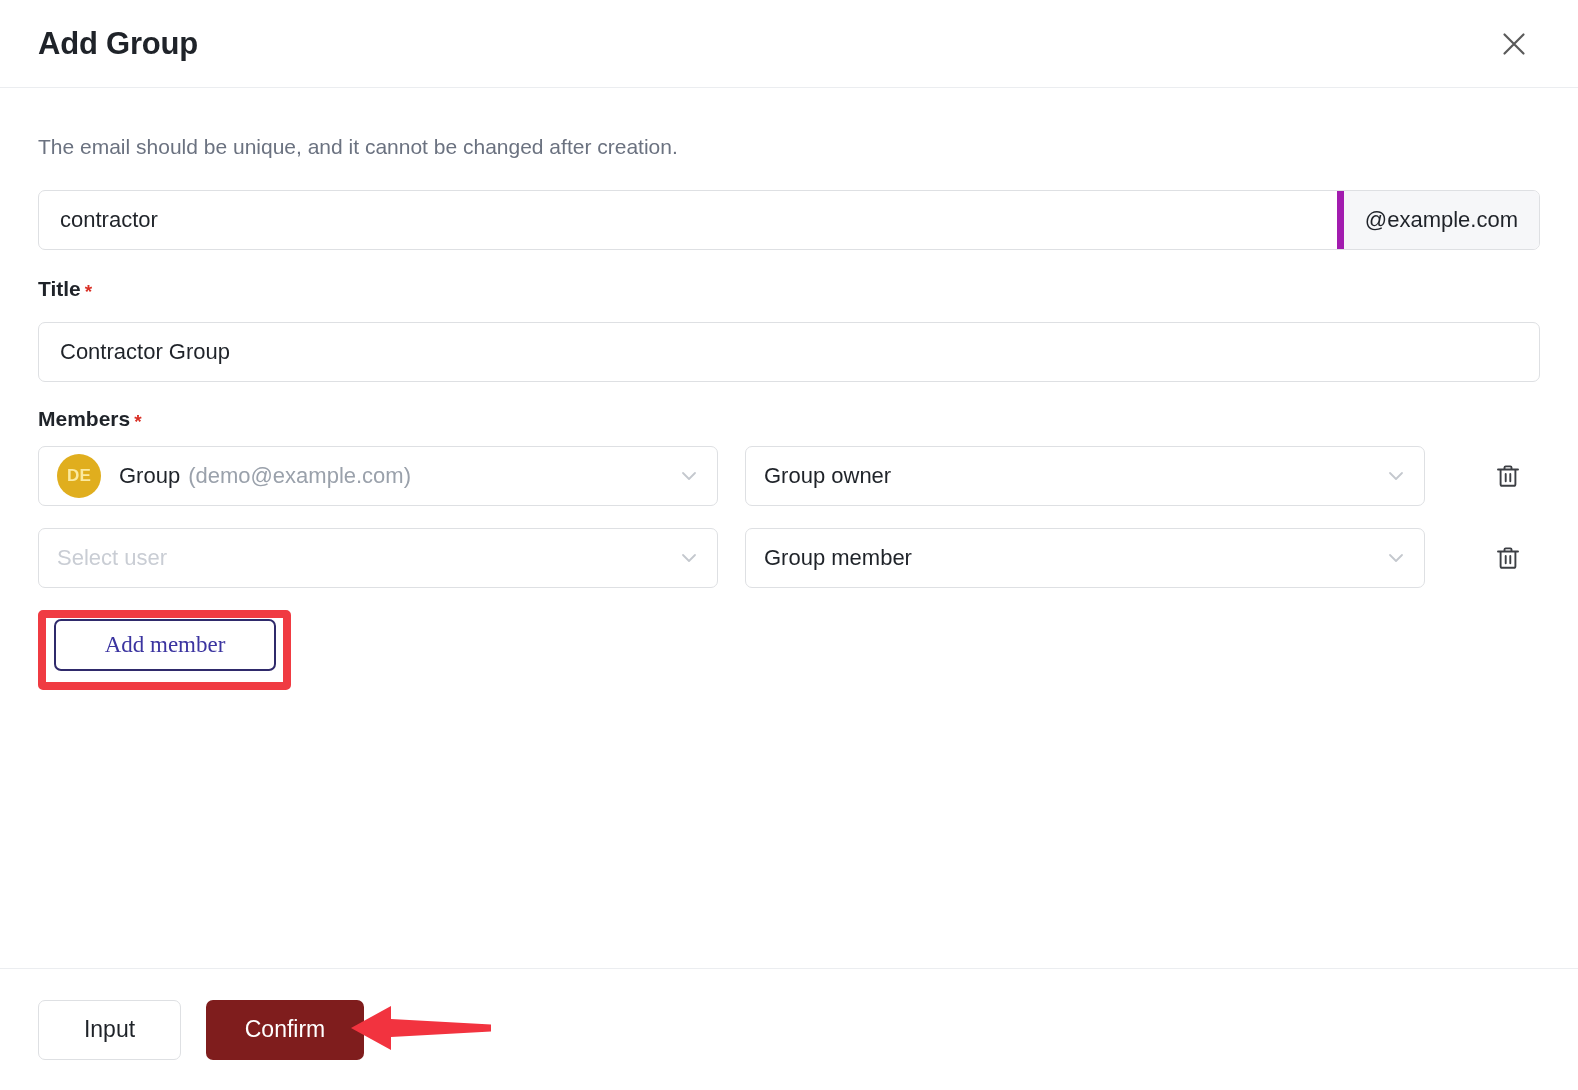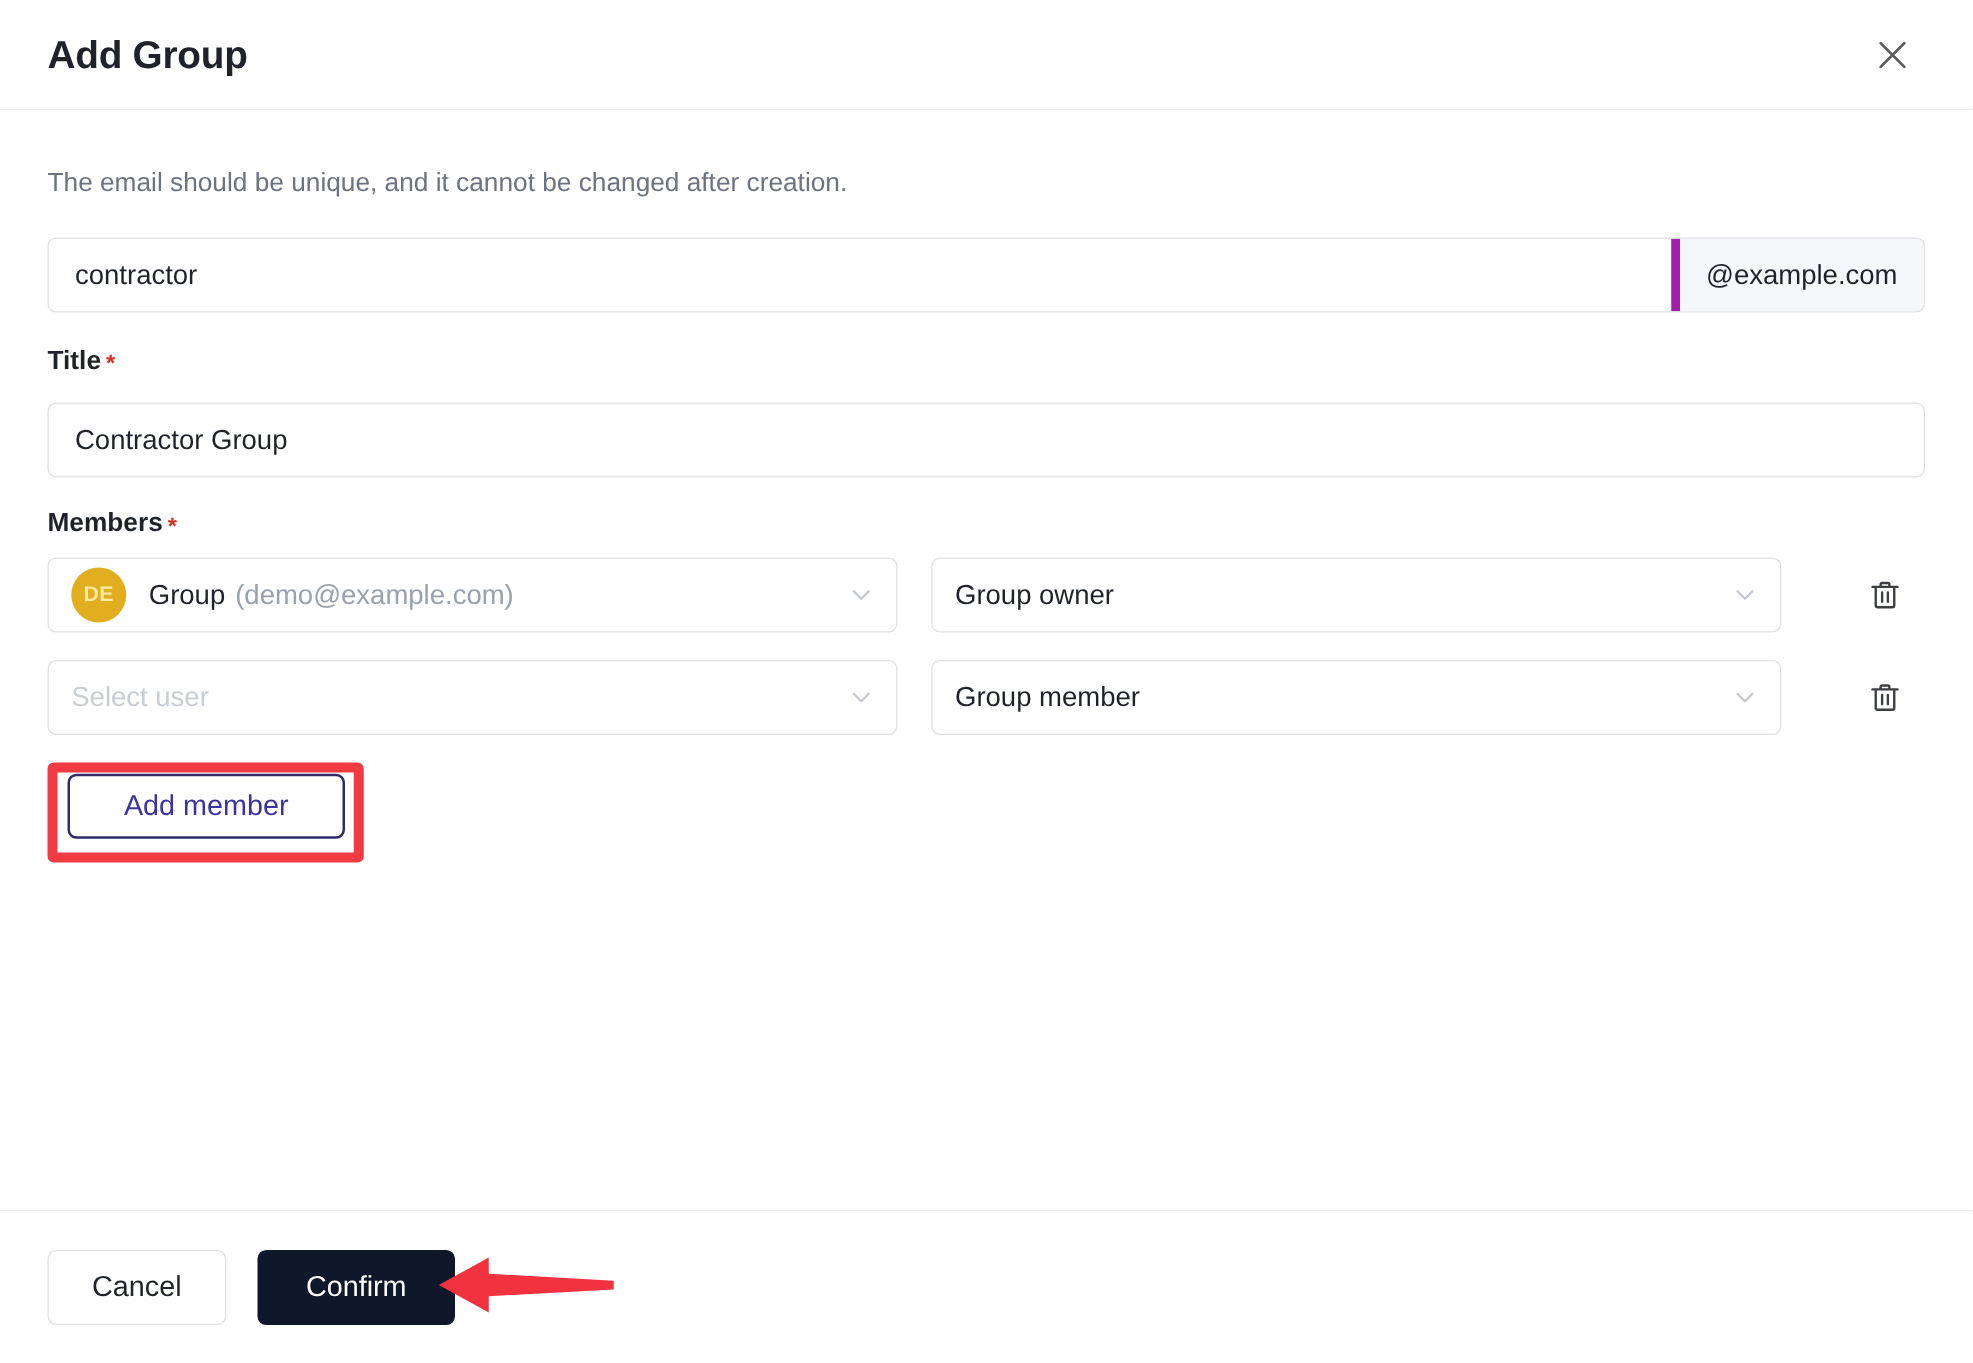--- a/index.html
+++ b/index.html
@@ -229,21 +229,21 @@
   .add-member-button {
     position: absolute;
     left: 16px;
     top: 9px;
     width: 222px;
     height: 52px;
     border: 2px solid #2f2a6b;
     border-radius: 7px;
     background: #ffffff;
     color: #3b34a0;
-    font-family: Liberation Sans, sans-serif;
+    font-family: Liberation Serif, serif;
     font-size: 23px;
     line-height: 1;
     cursor: pointer;
     display: flex;
     align-items: center;
     justify-content: center;
   }
 
   
   .dialog-footer {
@@ -268,21 +268,21 @@
     padding: 0 26px;
   }
   .btn-cancel {
     border: 1px solid #dee0e3;
     background: #ffffff;
     color: #1f2329;
     min-width: 143px;
   }
   .btn-confirm {
     border: 0;
-    background: #0f172a;
+    background: #7f1d1d;
     color: #ffffff;
     min-width: 158px;
     margin-left: 25px;
   }
 
   
   .arrow-annotation {
     position: absolute;
     left: 345px;
     top: 996px;
@@ -396,21 +396,21 @@
 
       <div class="add-member-wrap">
         <button class="add-member-button">Add member</button>
         <div class="add-member-highlight"></div>
       </div>
 
     </div>
   </div>
 
   <div class="dialog-footer">
-    <button class="btn btn-cancel">Cancel</button>
+    <button class="btn btn-cancel">Input</button>
     <button class="btn btn-confirm">Confirm</button>
   </div>
 
   <div class="arrow-annotation">
     <svg width="150" height="64" viewBox="0 0 150 64" aria-hidden="true">
       <path d="M6 32 L46 10 L46 23 L146 28.5 L146 35.5 L46 41 L46 54 Z" fill="#f2333f"></path>
     </svg>
   </div>
 
 </div>

